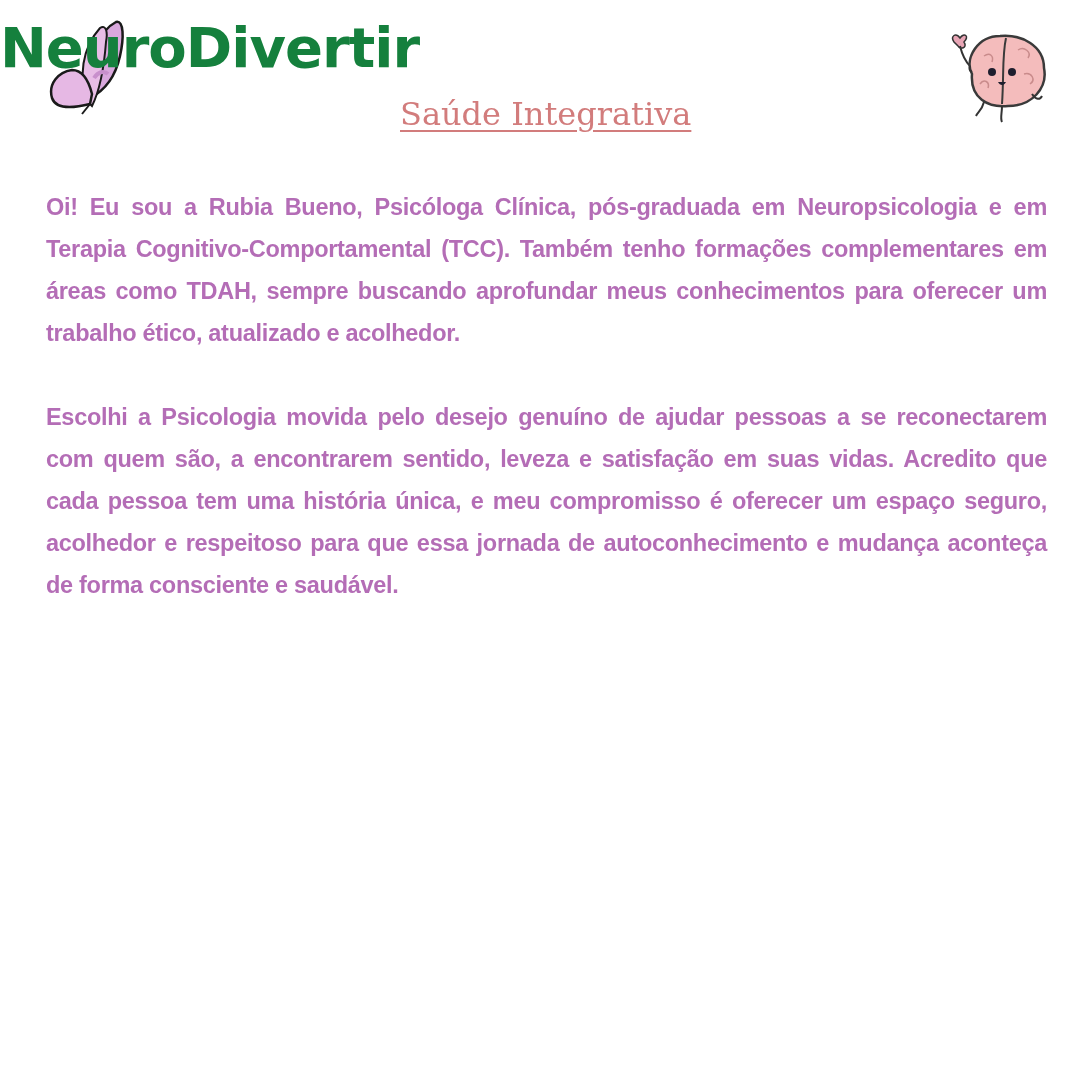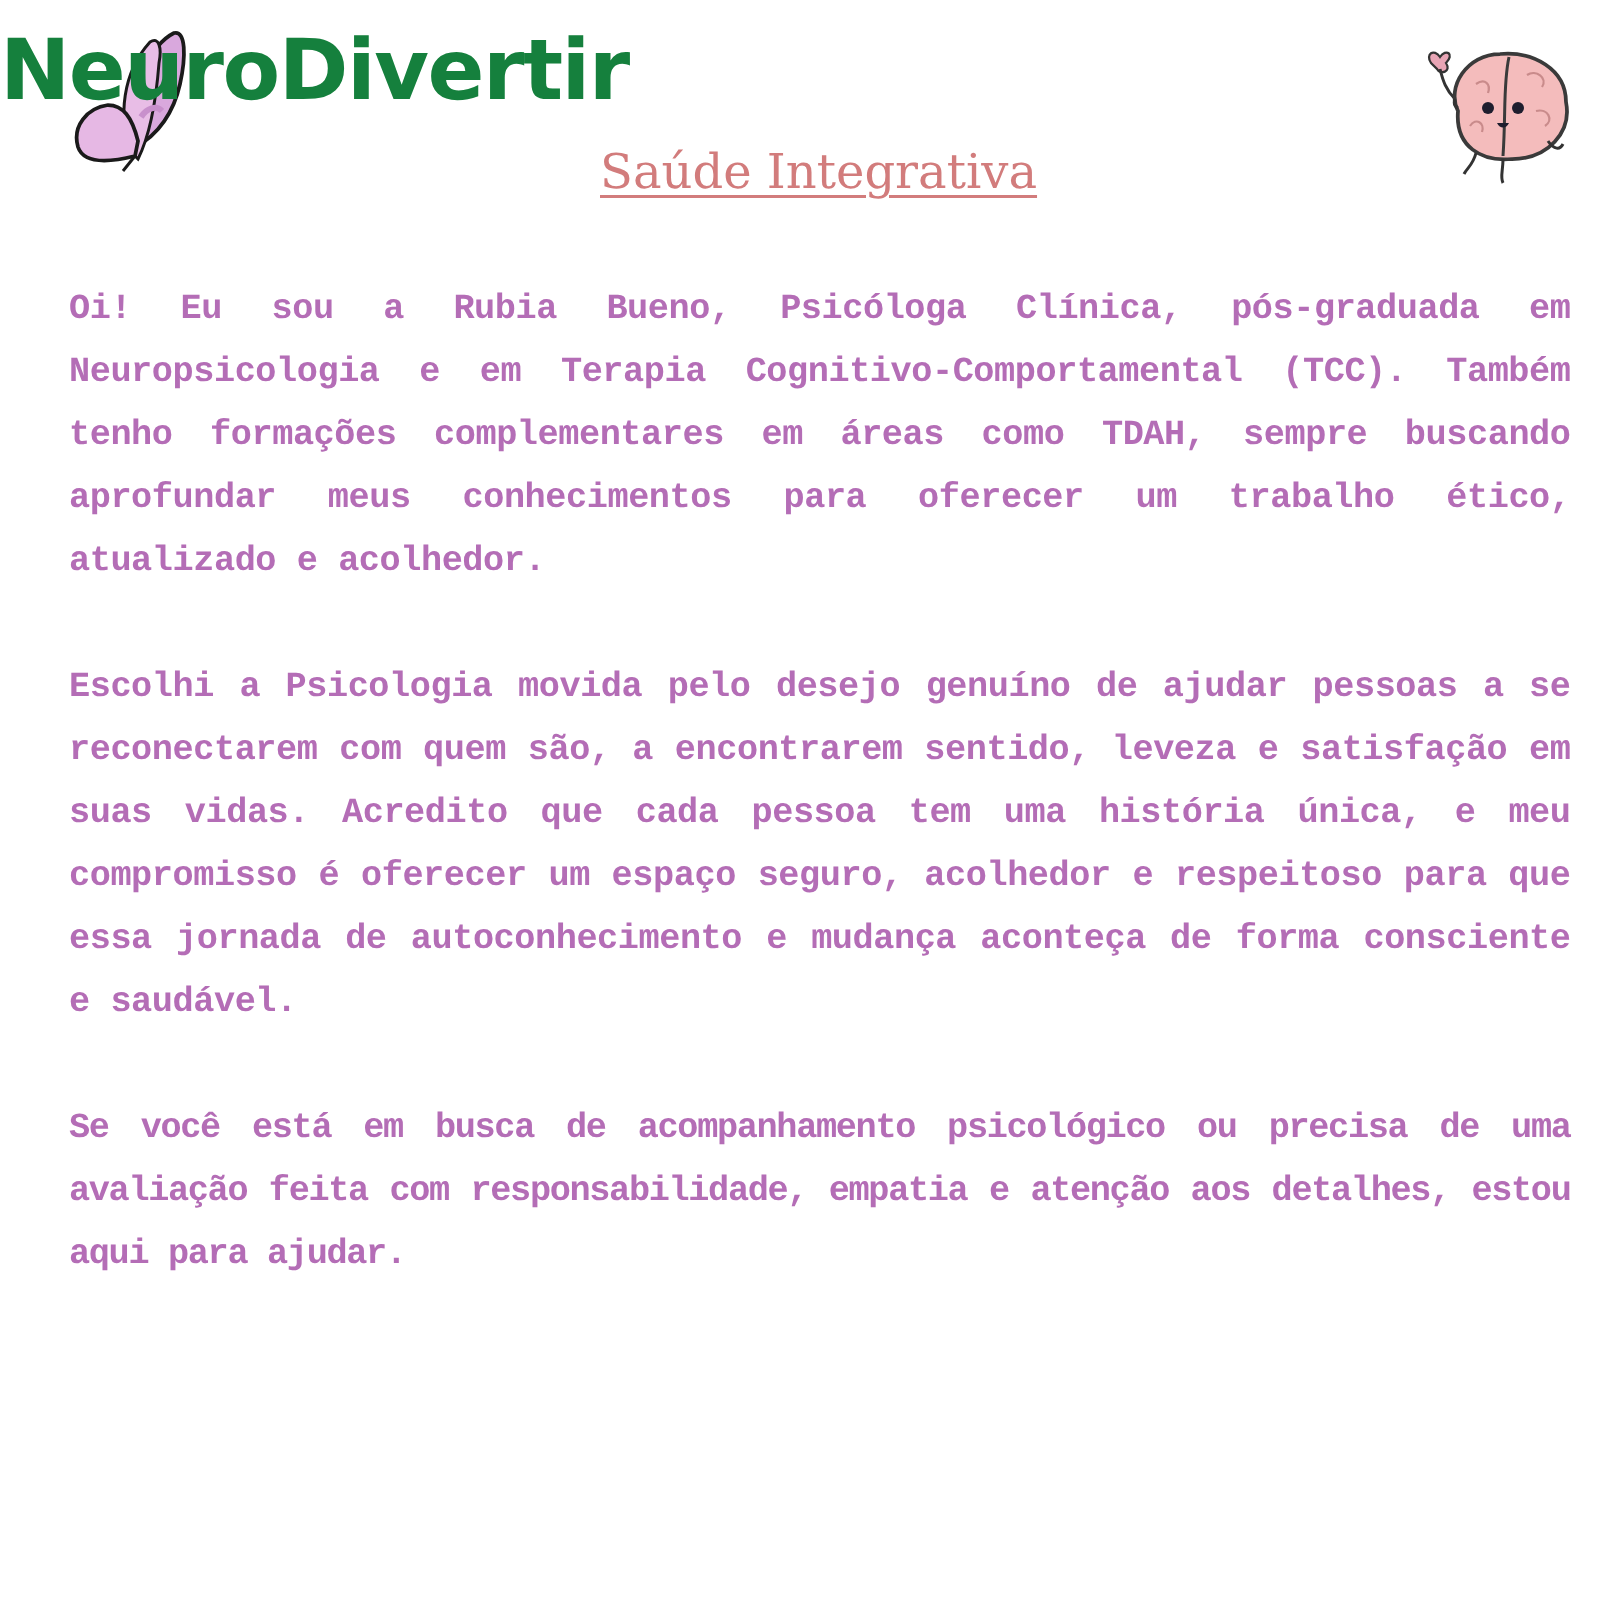--- a/index.html
+++ b/index.html
@@ -59,21 +59,21 @@
       left: 944px;
       top: 26px;
       width: 112px;
       height: 100px;
     }
     .content {
       position: absolute;
       left: 46px;
       top: 186px;
       width: 1001px;
-      font-family: Liberation Mono, monospace;
+      font-family: Liberation Sans, sans-serif;
       font-weight: bold;
       font-size: 23.5px;
       line-height: 42px;
       color: #b46db6;
       text-align: justify;
       letter-spacing: -0.3px;
     }
     .content p {
       margin: 0 0 42px 0;
     }
@@ -118,14 +118,13 @@
     <path d="M58 80 C58 88, 56 92, 58 96" stroke="#333" stroke-width="2" fill="none"></path>
     <path d="M40 76 C38 84, 34 86, 32 90" stroke="#333" stroke-width="2" fill="none"></path>
     <path d="M88 68 C92 74, 96 74, 98 70" stroke="#333" stroke-width="2" fill="none"></path>
     <path d="M28 46 C24 44, 26 40, 26 40" stroke="#333" stroke-width="2" fill="none"></path>
   </svg>
 </div>
 
 <div class="content">
   <p>Oi! Eu sou a Rubia Bueno, Psicóloga Clínica, pós-graduada em Neuropsicologia e em Terapia Cognitivo-Comportamental (TCC). Também tenho formações complementares em áreas como TDAH, sempre buscando aprofundar meus conhecimentos para oferecer um trabalho ético, atualizado e acolhedor.</p>
   <p>Escolhi a Psicologia movida pelo desejo genuíno de ajudar pessoas a se reconectarem com quem são, a encontrarem sentido, leveza e satisfação em suas vidas. Acredito que cada pessoa tem uma história única, e meu compromisso é oferecer um espaço seguro, acolhedor e respeitoso para que essa jornada de autoconhecimento e mudança aconteça de forma consciente e saudável.</p>
-  <p class="condensed">Se você está em busca de acompanhamento psicológico ou precisa de uma avaliação feita com responsabilidade, empatia e atenção aos detalhes, estou aqui para ajudar.</p>
 </div>
 
 </body></html>

